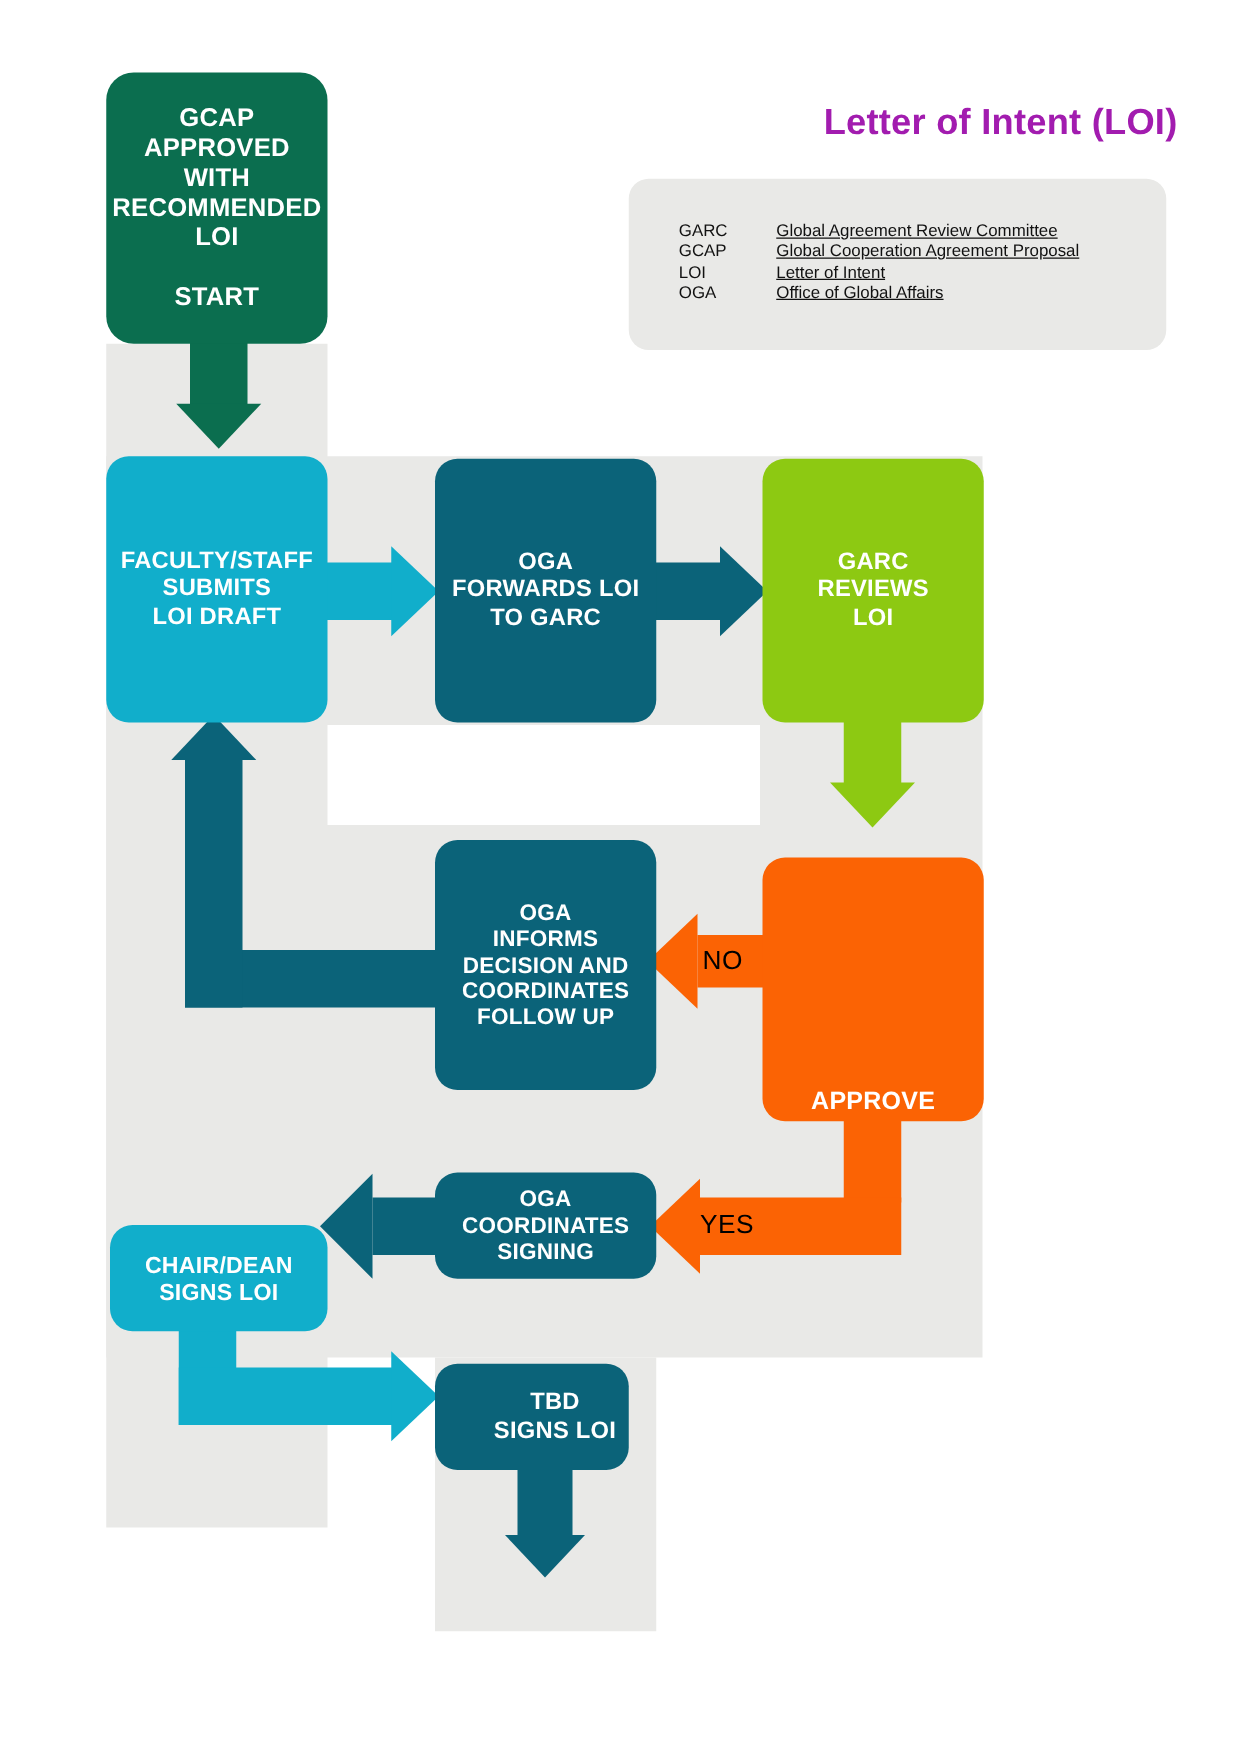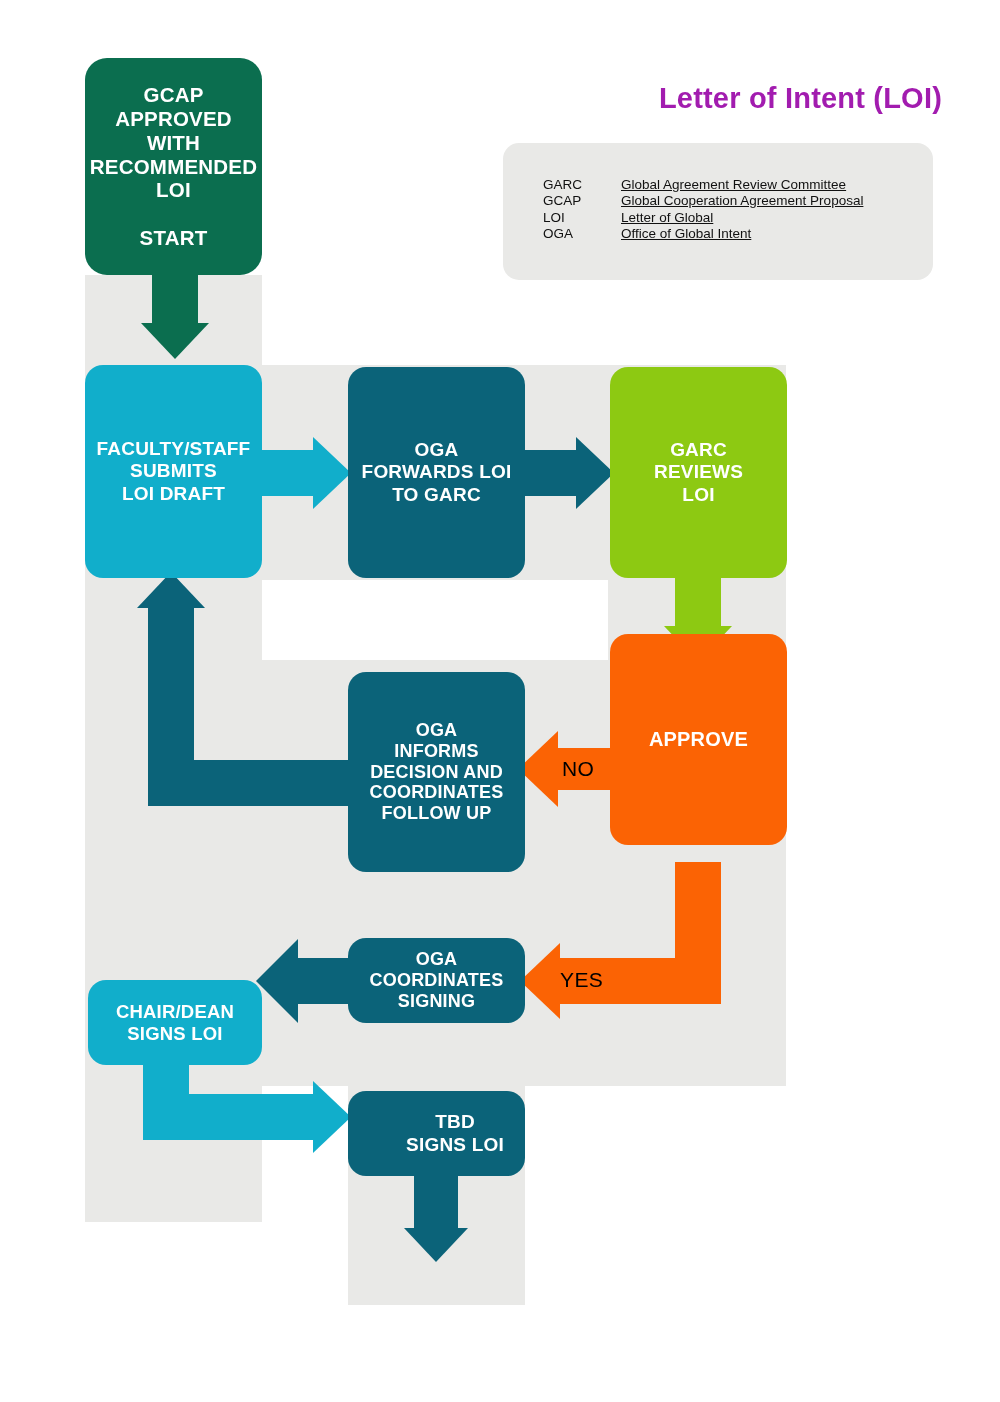--- a/index.html
+++ b/index.html
@@ -125,25 +125,25 @@
       <div class="row">
         <span class="abbr">GARC</span>
         <span class="full">Global Agreement Review Committee</span>
       </div>
       <div class="row">
         <span class="abbr">GCAP</span>
         <span class="full">Global Cooperation Agreement Proposal</span>
       </div>
       <div class="row">
         <span class="abbr">LOI</span>
-        <span class="full">Letter of Global</span>
+        <span class="full">Letter of Intent</span>
       </div>
       <div class="row">
         <span class="abbr">OGA</span>
-        <span class="full">Office of Global Intent</span>
+        <span class="full">Office of Global Affairs</span>
       </div>
     </div>
   </div>
 
   <div class="bar c-green" style="left:152px; top:265px; width:46px; height:60px;"></div>
   <div class="head h-down-green" style="left:141px; top:323px;"></div>
 
   <div class="bar c-cyan" style="left:255px; top:450px; width:60px; height:46px;"></div>
   <div class="head h-right-cyan" style="left:313px; top:437px;"></div>
 
@@ -195,21 +195,21 @@
 FORWARDS LOI
 TO GARC</span>
   </div>
 
   <div class="node node-lime" style="left:610px; top:367px; width:177px; height:211px; font-size:19px;">
     <span class="txt">GARC
 REVIEWS
 LOI</span>
   </div>
 
-  <div class="node node-orange" style="left:610px; top:634px; width:177px; height:211px; font-size:20px;">
+  <div class="node node-orange" style="left:610px; top:686px; width:177px; height:211px; font-size:20px;align-items:flex-end;">
     <span class="txt">APPROVE</span>
   </div>
 
   <div class="node node-teal" style="left:348px; top:672px; width:177px; height:200px; font-size:18px;">
     <span class="txt">OGA
 INFORMS
 DECISION AND
 COORDINATES
 FOLLOW UP</span>
   </div>
@@ -218,21 +218,21 @@
     <span class="txt">OGA
 COORDINATES
 SIGNING</span>
   </div>
 
   <div class="node node-cyan" style="left:88px; top:938px; width:174px; height:85px; font-size:18.5px;margin-top:42px;">
     <span class="txt">CHAIR/DEAN
 SIGNS LOI</span>
   </div>
 
-  <div class="node node-teal" style="left:348px; top:1091px; width:177px; height:85px; font-size:19px;padding-left:43px;">
+  <div class="node node-teal" style="left:348px; top:1091px; width:155px; height:85px; font-size:19px;padding-left:43px;">
     <span class="txt">TBD
 SIGNS LOI</span>
   </div>
 
 
   <div class="edge-label" style="left:562px; top:757px;">NO</div>
   <div class="edge-label" style="left:560px; top:968px;">YES</div>
 
 </div>
 

